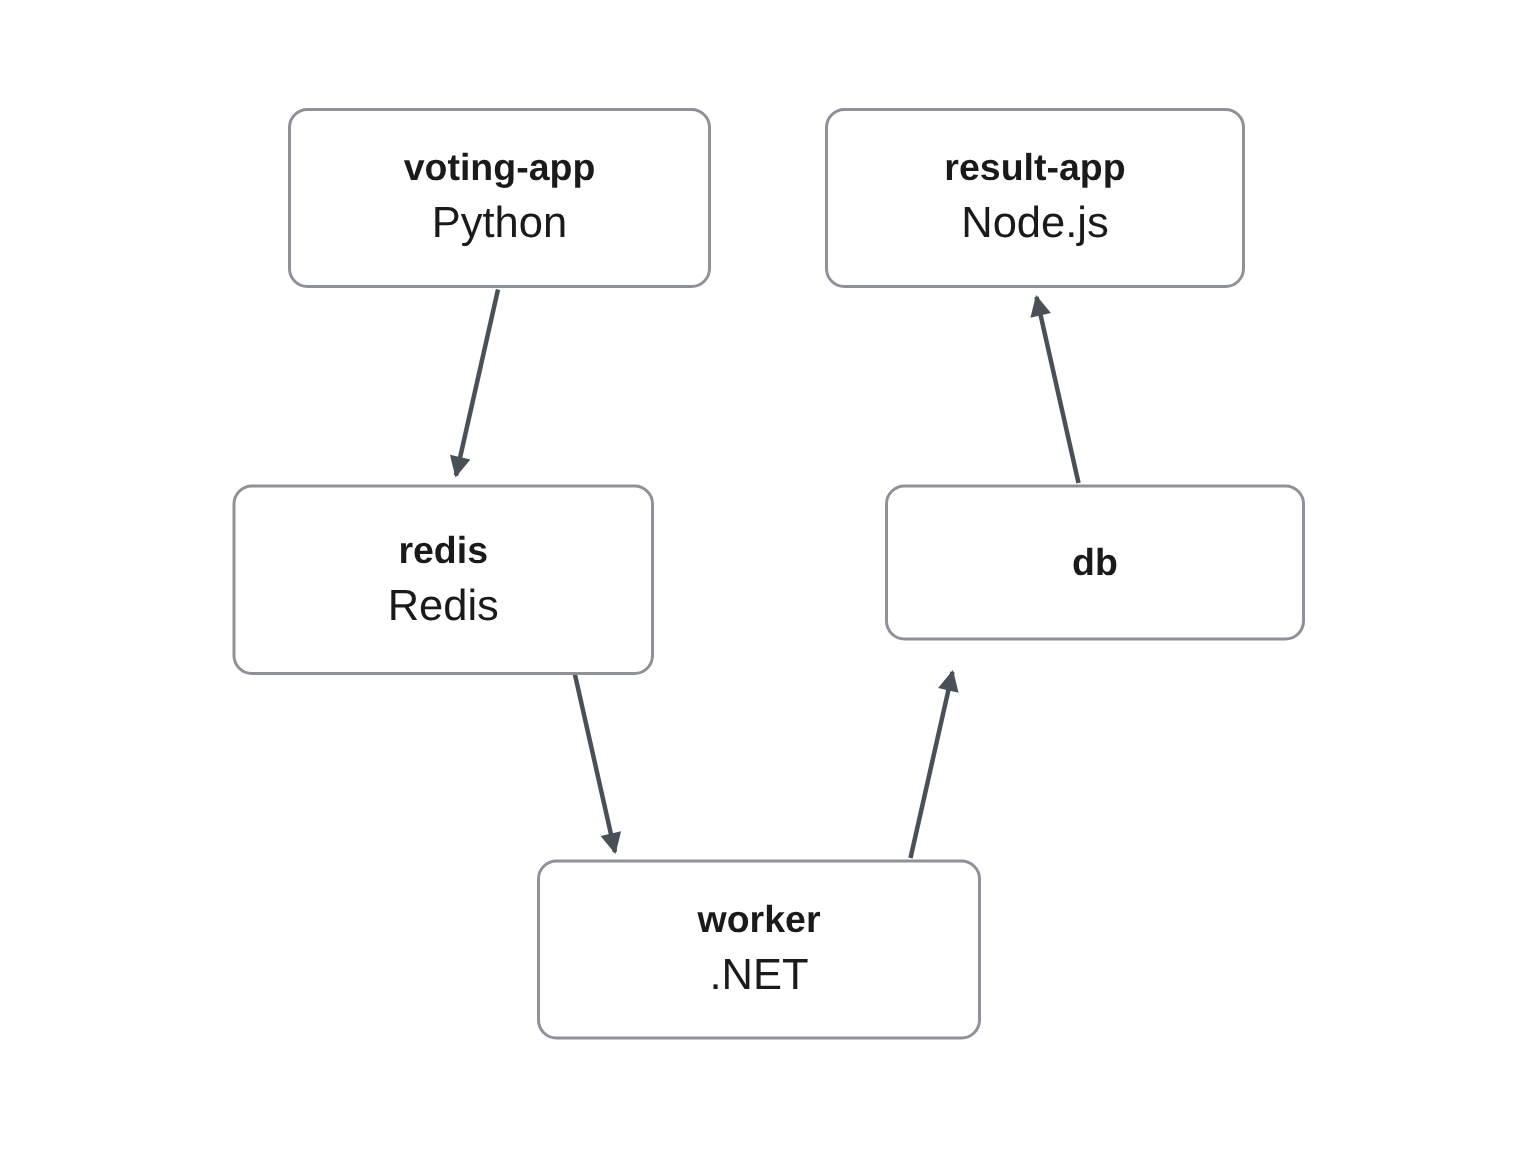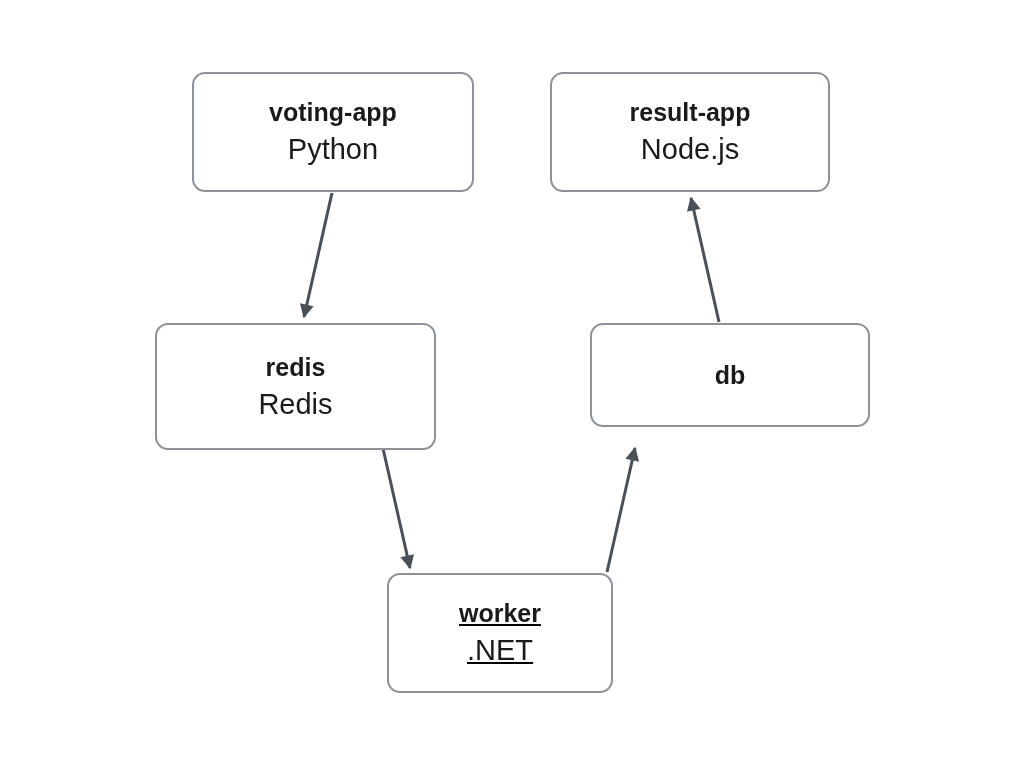--- a/index.html
+++ b/index.html
@@ -59,21 +59,21 @@
   .node .node-tech {
     font-size: 29px;
     font-weight: 400;
     color: var(--text);
     line-height: 1.2;
   }
   .node-voting-app { left: 192px; top: 72px;  width: 282px; height: 120px; }
   .node-result-app { left: 550px; top: 72px;  width: 280px; height: 120px; }
   .node-redis      { left: 155px; top: 323px; width: 281px; height: 127px; }
   .node-db         { left: 590px; top: 323px; width: 280px; height: 104px; }
-  .node-worker     { left: 387px; top: 573px; width: 226px; height: 120px; text-decoration: underline; }
+  .node-worker     { left: 358px; top: 573px; width: 296px; height: 120px; }
 </style>
 </head>
 <body>
 
 <div class="canvas">
 
   <svg class="edges-layer" width="1024" height="768" viewBox="0 0 1024 768" xmlns="http://www.w3.org/2000/svg">
     <defs>
       <marker id="arrowhead" viewBox="0 0 10 10" refX="9" refY="5" markerWidth="16" markerHeight="14" markerUnits="userSpaceOnUse" orient="auto-start-reverse">
         <path class="arrowhead-shape" d="M 0 0 L 10 5 L 0 10 z"></path>

